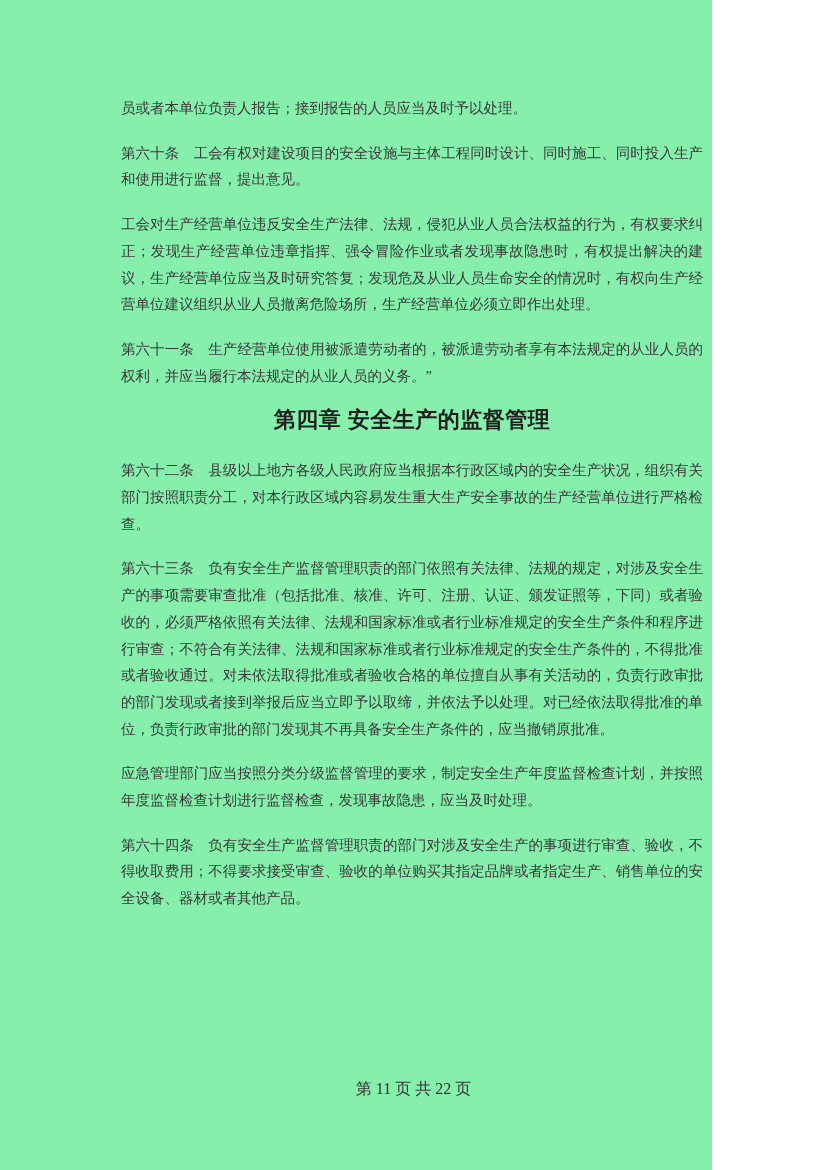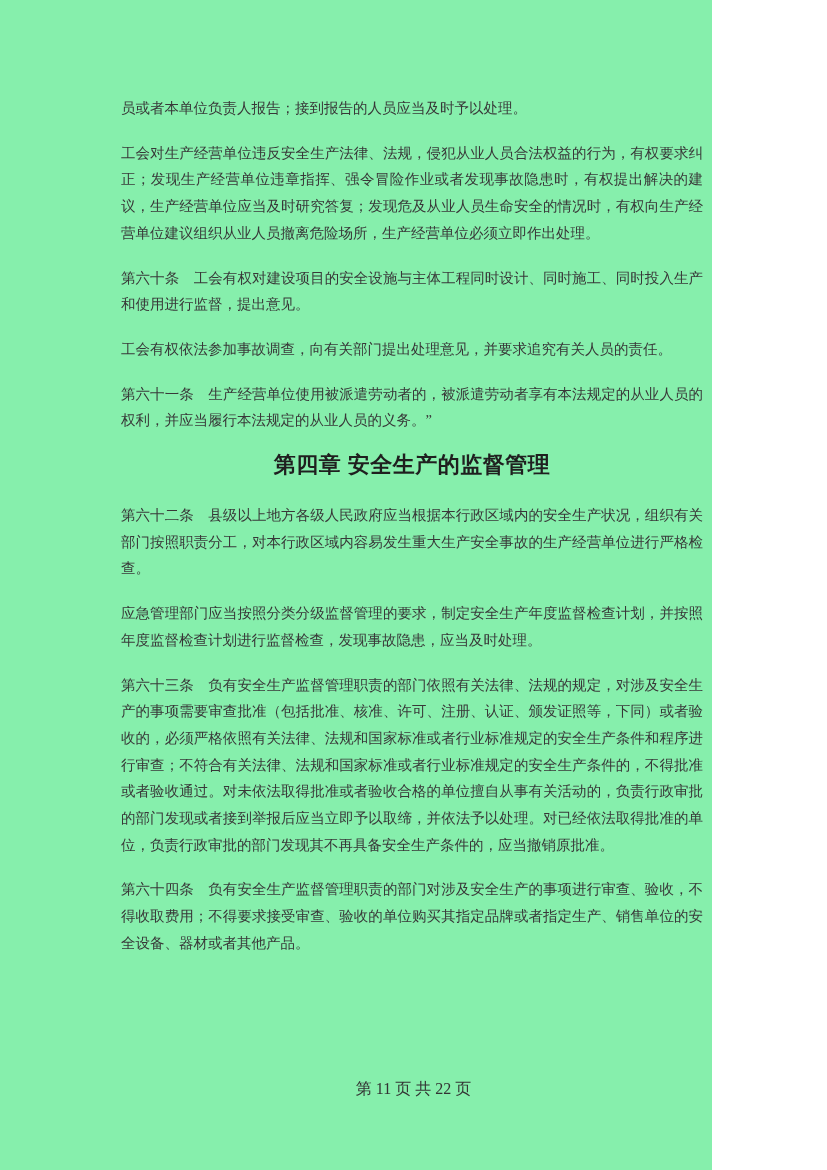--- a/index.html
+++ b/index.html
@@ -50,27 +50,26 @@
     color: #333333;
     font-family: "Liberation Serif", "DejaVu Serif", serif;
   }
 </style>
 </head>
 <body>
 
 <div class="page">
   <div class="content">
     <p class="para">员或者本单位负责人报告；接到报告的人员应当及时予以处理。</p>
+    <p class="para">第六十条　工会有权对建设项目的安全设施与主体工程同时设计、同时施工、同时投入生产和使用进行监督，提出意见。</p>
     <p class="para">工会对生产经营单位违反安全生产法律、法规，侵犯从业人员合法权益的行为，有权要求纠正；发现生产经营单位违章指挥、强令冒险作业或者发现事故隐患时，有权提出解决的建议，生产经营单位应当及时研究答复；发现危及从业人员生命安全的情况时，有权向生产经营单位建议组织从业人员撤离危险场所，生产经营单位必须立即作出处理。</p>
-    <p class="para">第六十条　工会有权对建设项目的安全设施与主体工程同时设计、同时施工、同时投入生产和使用进行监督，提出意见。</p>
-    <p class="para">工会有权依法参加事故调查，向有关部门提出处理意见，并要求追究有关人员的责任。</p>
     <p class="para">第六十一条　生产经营单位使用被派遣劳动者的，被派遣劳动者享有本法规定的从业人员的权利，并应当履行本法规定的从业人员的义务。”</p>
 
     <h1 class="chapter">第四章 安全生产的监督管理</h1>
 
     <p class="para">第六十二条　县级以上地方各级人民政府应当根据本行政区域内的安全生产状况，组织有关部门按照职责分工，对本行政区域内容易发生重大生产安全事故的生产经营单位进行严格检查。</p>
+    <p class="para">第六十三条　负有安全生产监督管理职责的部门依照有关法律、法规的规定，对涉及安全生产的事项需要审查批准（包括批准、核准、许可、注册、认证、颁发证照等，下同）或者验收的，必须严格依照有关法律、法规和国家标准或者行业标准规定的安全生产条件和程序进行审查；不符合有关法律、法规和国家标准或者行业标准规定的安全生产条件的，不得批准或者验收通过。对未依法取得批准或者验收合格的单位擅自从事有关活动的，负责行政审批的部门发现或者接到举报后应当立即予以取缔，并依法予以处理。对已经依法取得批准的单位，负责行政审批的部门发现其不再具备安全生产条件的，应当撤销原批准。</p>
     <p class="para">应急管理部门应当按照分类分级监督管理的要求，制定安全生产年度监督检查计划，并按照年度监督检查计划进行监督检查，发现事故隐患，应当及时处理。</p>
-    <p class="para">第六十三条　负有安全生产监督管理职责的部门依照有关法律、法规的规定，对涉及安全生产的事项需要审查批准（包括批准、核准、许可、注册、认证、颁发证照等，下同）或者验收的，必须严格依照有关法律、法规和国家标准或者行业标准规定的安全生产条件和程序进行审查；不符合有关法律、法规和国家标准或者行业标准规定的安全生产条件的，不得批准或者验收通过。对未依法取得批准或者验收合格的单位擅自从事有关活动的，负责行政审批的部门发现或者接到举报后应当立即予以取缔，并依法予以处理。对已经依法取得批准的单位，负责行政审批的部门发现其不再具备安全生产条件的，应当撤销原批准。</p>
     <p class="para">第六十四条　负有安全生产监督管理职责的部门对涉及安全生产的事项进行审查、验收，不得收取费用；不得要求接受审查、验收的单位购买其指定品牌或者指定生产、销售单位的安全设备、器材或者其他产品。</p>
   </div>
 
   <div class="footer">第 11 页 共 22 页</div>
 </div>
 
 </body></html>

